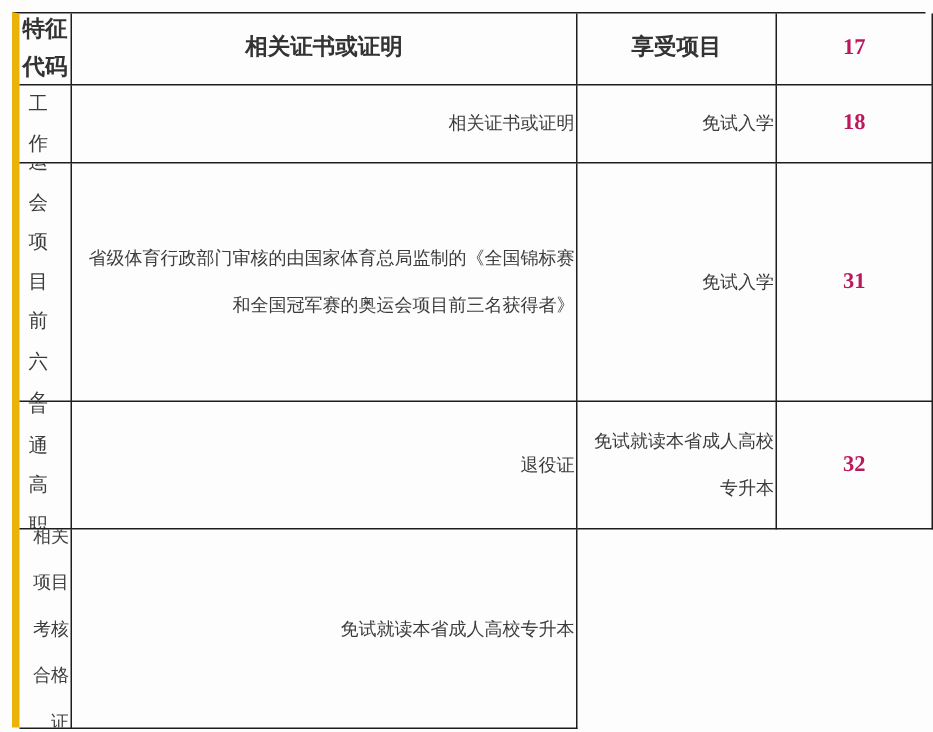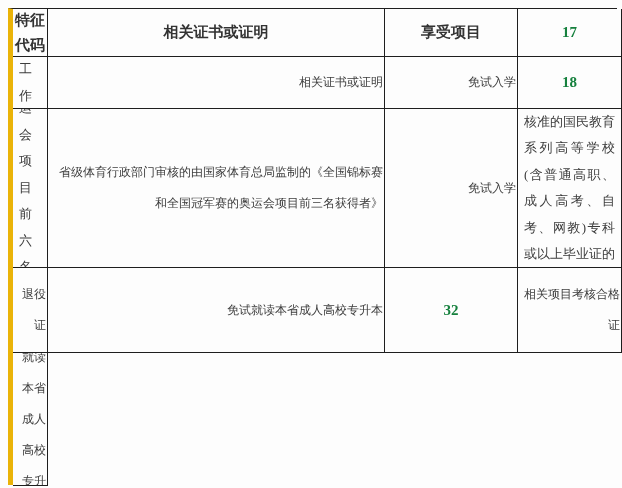--- a/index.html
+++ b/index.html
@@ -42,21 +42,21 @@
     font-weight: bold;
     font-size: 15px;
     line-height: 25px;
     text-align: center;
     white-space: pre-line;
     color: #333;
   }
   .cell.code {
     font-weight: bold;
     font-size: 15px;
-    color: #15803d;
+    color: #be185d;
     text-align: left;
   }
   .cell.target {
     justify-content: flex-start;
     padding: 0 6px;
   }
   .cell.target .txt {
     font-size: 13px;
     line-height: 26.5px;
     text-align: justify;
@@ -98,20 +98,21 @@
     <div class="cell target">
         <div class="txt">奥运会、世界杯赛和世界锦标赛的奥运会项目前八名获得者、非奥运会项目前六名获得者；亚运会、亚洲杯赛和亚洲锦标赛的奥运会项目前六名获得者、非奥运会项目前三名获得者；全运会、全国锦标赛和全国冠军赛的奥运会项目前三名获得者、非奥运会项目冠军获得者</div>
       </div>
     <div class="cell materials">
         <div class="txt">省级体育行政部门审核的由国家体育总局监制的《全国锦标赛和全国冠军赛的奥运会项目前三名获得者》</div>
       </div>
     <div class="cell benefit">
         <div class="txt">免试入学</div>
       </div>
 
+    <div class="cell code">31</div>
     <div class="cell target">
         <div class="txt">具有教育部审定核准的国民教育系列高等学校(含普通高职、成人高考、自考、网教)专科或以上毕业证的退役军人</div>
       </div>
     <div class="cell materials">
         <div class="txt">退役证</div>
       </div>
     <div class="cell benefit">
         <div class="txt">免试就读本省成人高校专升本</div>
       </div>
 

